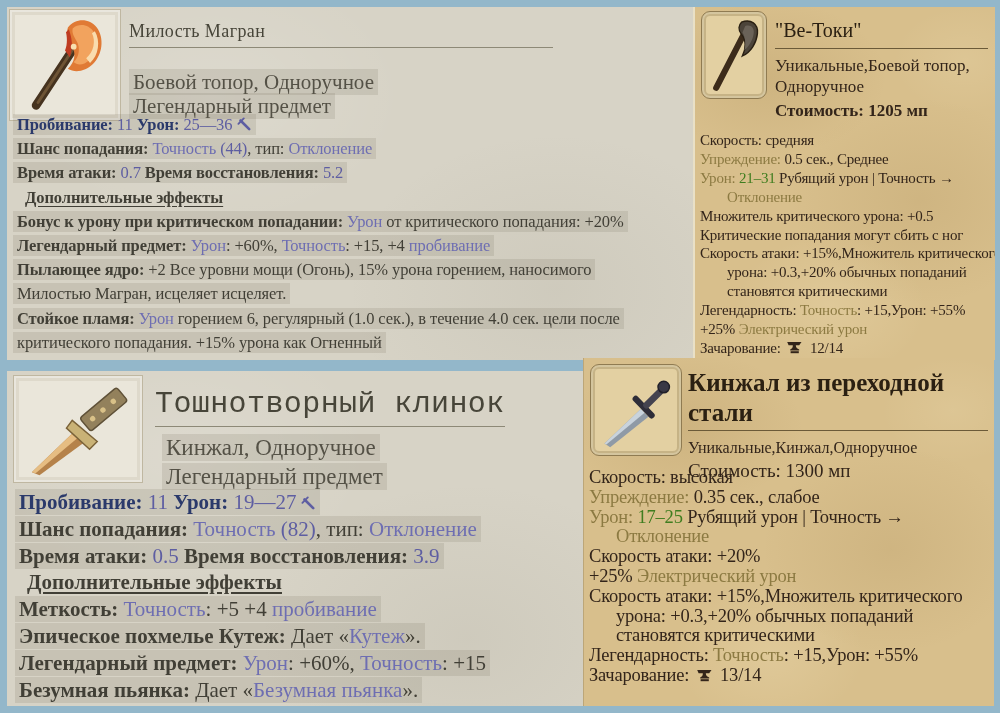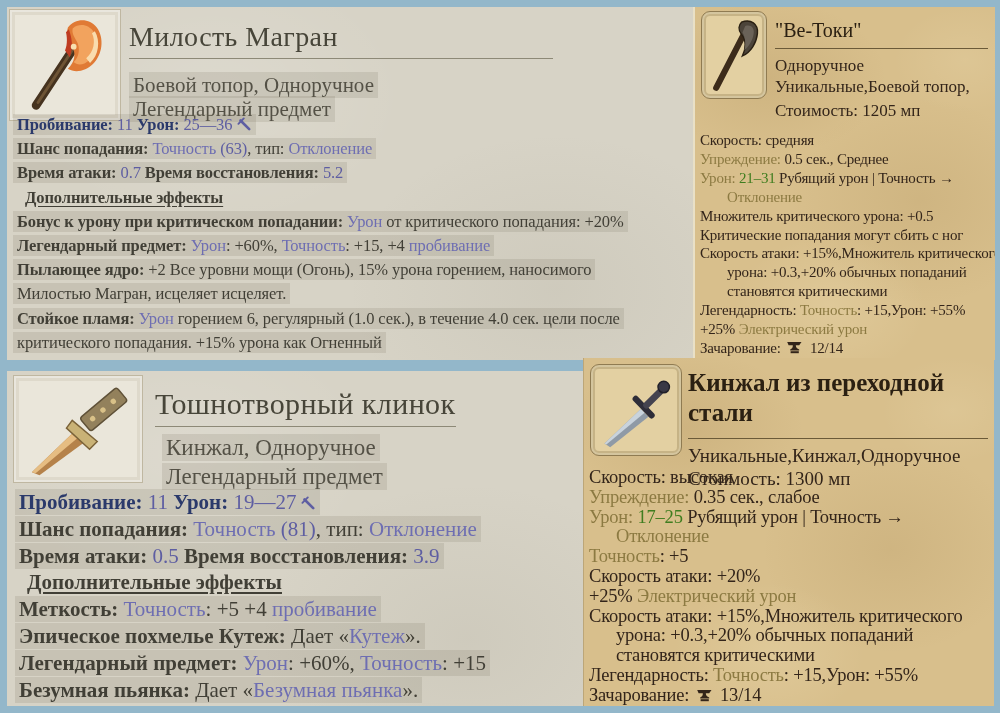--- a/index.html
+++ b/index.html
@@ -24,40 +24,40 @@
     box-shadow:inset 0 0 0 2px rgba(255,255,255,.35), inset 0 0 0 5px rgba(150,140,110,.14);}
   .p-parch .iconbox{background:#e3d0a2;border:1px solid #8f7b52;border-radius:9px;
     box-shadow:inset 0 0 0 2px rgba(255,250,230,.25), inset 0 0 0 4px rgba(110,90,50,.25);}
   .tl .iconbox{left:2px;top:2px;width:110px;height:110px;}
   .bl .iconbox{left:6px;top:4px;width:128px;height:106px;}
   .tr .iconbox{left:6px;top:4px;width:64px;height:86px;}
   .br .iconbox{left:6px;top:6px;width:90px;height:90px;}
 
   .hdr{position:absolute;}
   .tl .hdr{left:122px;top:14px;width:424px;}
-  .tl .title{font-size:28px;color:#474539;letter-spacing:.4px;border-bottom:1px solid #8d8977;
-             padding-bottom:5px;margin-bottom:14px;}
+  .tl .title{font-size:18px;color:#474539;letter-spacing:.4px;border-bottom:1px solid #8d8977;
+             padding-bottom:5px;margin-bottom:22px;}
   .tl .sub,.bl .sub{color:#545146;}
   .tl .sub{font-size:21px;line-height:24px;}
   .bl .hdr{left:148px;top:16px;width:424px;}
   .bl .title{font-size:30px;color:#474539;letter-spacing:.4px;display:inline-block;
-             border-bottom:1px solid #8d8977;padding-bottom:5px;margin-bottom:6px;}
+             border-bottom:1px solid #8d8977;padding-bottom:5px;margin-bottom:6px;font-family:Liberation Mono, monospace;}
   .bl .sub{font-size:23px;line-height:29px;margin-left:7px;}
   .p-gray .sub .hlbg{background:rgba(105,100,82,.15);padding:1px 4px;}
 
   .tr .hdr{left:80px;top:12px;width:213px;}
   .tr .title{font-size:20px;color:#2b2012;border-bottom:1.5px solid #6b5a38;
              padding-bottom:6px;margin-bottom:6px;}
   .tr .sub{font-size:17px;line-height:21px;color:#33251a;}
-  .tr .cost{font-size:17px;line-height:23px;color:#33251a;margin-top:2px;}
+  .tr .cost{font-size:17px;line-height:23px;color:#33251a;margin-top:2px;font-weight:bold;}
   .br .hdr{left:104px;top:10px;width:300px;}
   .br .t1{font-size:25px;font-weight:bold;color:#2b2012;line-height:30px;white-space:nowrap;}
   .br .t2{font-size:25px;font-weight:bold;color:#2b2012;line-height:30px;
-          border-bottom:1.5px solid #6b5a38;padding-bottom:10px;margin-bottom:5px;}
-  .br .sub{font-size:19px;line-height:23px;color:#33251a;white-space:nowrap;}
+          border-bottom:1.5px solid #6b5a38;padding-bottom:2px;margin-bottom:5px;}
+  .br .sub{font-size:16px;line-height:23px;color:#33251a;white-space:nowrap;}
   .br .cost{font-size:19px;line-height:23px;color:#33251a;}
 
   .lines{position:absolute;white-space:nowrap;}
   .p-gray .lines{color:var(--text_dark,#413f36);}
   .p-parch .lines{color:var(--text_parchment,#33251a);}
   .tl .lines{left:6px;top:106px;font-size:16.5px;line-height:24.2px;letter-spacing:-.1px;width:678px;}
   .bl .lines{left:8px;top:118px;font-size:21px;line-height:26.8px;width:566px;}
   .tr .lines{left:5px;top:124px;font-size:15px;line-height:18.9px;letter-spacing:-.2px;width:293px;}
   .br .lines{left:5px;top:110px;font-size:18.5px;line-height:19.8px;letter-spacing:-.2px;width:402px;}
   .tline{display:block;}
@@ -96,21 +96,21 @@
     <div class="hdr">
       <div class="title">Милость Магран</div>
       <div class="sub"><span class="hlbg">Боевой топор, Одноручное</span></div>
       <div class="sub"><span class="hlbg">Легендарный предмет</span></div>
     </div>
     <div class="lines">
         <div class="tline hl"><span class="tinner"><span class="s-navy">Пробивание: </span><span class="s-val">11 </span><span class="s-navy">Урон: </span><span class="s-val">25—36</span><span class="s-sword"><svg width="15" height="15" viewBox="0 0 15 15">
                 <path d="M3.5 3.5 L12.2 12.2" stroke="currentColor" stroke-width="2.6" stroke-linecap="round" fill="none"></path>
                 <path d="M6.8 1.4 L1.4 6.8" stroke="currentColor" stroke-width="1.9" stroke-linecap="round" fill="none"></path>
               </svg></span></span></div>
-        <div class="tline hl"><span class="tinner"><span class="s-b">Шанс попадания: </span><span class="s-lav">Точность </span><span class="s-val">(63)</span><span class="s-d">, тип: </span><span class="s-lav">Отклонение</span></span></div>
+        <div class="tline hl"><span class="tinner"><span class="s-b">Шанс попадания: </span><span class="s-lav">Точность </span><span class="s-val">(44)</span><span class="s-d">, тип: </span><span class="s-lav">Отклонение</span></span></div>
         <div class="tline hl"><span class="tinner"><span class="s-b">Время атаки: </span><span class="s-val">0.7</span><span class="s-b">  Время восстановления: </span><span class="s-val">5.2</span></span></div>
         <div class="tline"><span class="tinner"><span class="s-und">Дополнительные эффекты</span></span></div>
         <div class="tline hl"><span class="tinner"><span class="s-b">Бонус к урону при критическом попадании: </span><span class="s-lav">Урон</span><span class="s-d"> от критического попадания: +20%</span></span></div>
         <div class="tline hl"><span class="tinner"><span class="s-b">Легендарный предмет: </span><span class="s-lav">Урон</span><span class="s-d">: +60%, </span><span class="s-lav">Точность</span><span class="s-d">: +15, +4 </span><span class="s-lav">пробивание</span></span></div>
         <div class="tline hl"><span class="tinner"><span class="s-b">Пылающее ядро: </span><span class="s-d">+2 Все уровни мощи (Огонь), 15% урона горением, наносимого</span></span></div>
         <div class="tline hl"><span class="tinner"><span class="s-d">Милостью Магран, исцеляет исцеляет.</span></span></div>
         <div class="tline hl"><span class="tinner"><span class="s-b">Стойкое пламя: </span><span class="s-lav">Урон</span><span class="s-d"> горением 6, регулярный (1.0 сек.), в течение 4.0 сек. цели после</span></span></div>
         <div class="tline hl"><span class="tinner"><span class="s-d">критического попадания.  +15% урона как Огненный</span></span></div>
       </div>
   </section>
@@ -118,22 +118,22 @@
   <section class="panel p-parch tr">
     <div class="iconbox">
       <svg width="60" height="82" viewBox="0 0 64 86">
         <path d="M13 78 L45 16" stroke="#3c2b1a" stroke-width="6.5" stroke-linecap="round"></path>
         <path d="M40 8 C50 4 58 10 57 20 C56 30 50 40 41 44 C45 36 45 27 40 21 C36 16 37 11 40 8 Z" fill="#4c443a" stroke="#291f12" stroke-width="1.5"></path>
         <path d="M44 12 C50 10 54 14 53 20 C52 27 48 34 43 38 C45 31 44 24 41 19 Z" fill="#6a6258"></path>
       </svg>
     </div>
     <div class="hdr">
       <div class="title">"Ве-Токи"</div>
+      <div class="sub">Уникальные,Боевой топор,</div>
       <div class="sub">Одноручное</div>
-      <div class="sub">Уникальные,Боевой топор,</div>
       <div class="cost">Стоимость: 1205 мп</div>
     </div>
     <div class="lines">
         <div class="tline"><span class="tinner"><span class="s-d">Скорость: средняя</span></span></div>
         <div class="tline"><span class="tinner"><span class="s-olive">Упреждение: </span><span class="s-d">0.5 сек., Среднее</span></span></div>
         <div class="tline"><span class="tinner"><span class="s-olive">Урон: </span><span class="s-green">21–31 </span><span class="s-d">Рубящий урон | Точность →</span></span></div>
         <div class="tline ind"><span class="tinner"><span class="s-olive">Отклонение</span></span></div>
         <div class="tline"><span class="tinner"><span class="s-d">Множитель критического урона: +0.5</span></span></div>
         <div class="tline"><span class="tinner"><span class="s-d">Критические попадания могут сбить с ног</span></span></div>
         <div class="tline"><span class="tinner"><span class="s-d">Скорость атаки: +15%,Множитель критического</span></span></div>
@@ -165,21 +165,21 @@
     <div class="hdr">
       <div><span class="title">Тошнотворный клинок</span></div>
       <div class="sub"><span class="hlbg">Кинжал, Одноручное</span></div>
       <div class="sub"><span class="hlbg">Легендарный предмет</span></div>
     </div>
     <div class="lines">
         <div class="tline hl"><span class="tinner"><span class="s-navy">Пробивание: </span><span class="s-val">11 </span><span class="s-navy">Урон: </span><span class="s-val">19—27</span><span class="s-sword"><svg width="15" height="15" viewBox="0 0 15 15">
                 <path d="M3.5 3.5 L12.2 12.2" stroke="currentColor" stroke-width="2.6" stroke-linecap="round" fill="none"></path>
                 <path d="M6.8 1.4 L1.4 6.8" stroke="currentColor" stroke-width="1.9" stroke-linecap="round" fill="none"></path>
               </svg></span></span></div>
-        <div class="tline hl"><span class="tinner"><span class="s-b">Шанс попадания: </span><span class="s-lav">Точность </span><span class="s-val">(81)</span><span class="s-d">, тип: </span><span class="s-lav">Отклонение</span></span></div>
+        <div class="tline hl"><span class="tinner"><span class="s-b">Шанс попадания: </span><span class="s-lav">Точность </span><span class="s-val">(82)</span><span class="s-d">, тип: </span><span class="s-lav">Отклонение</span></span></div>
         <div class="tline hl"><span class="tinner"><span class="s-b">Время атаки: </span><span class="s-val">0.5</span><span class="s-b">  Время восстановления: </span><span class="s-val">3.9</span></span></div>
         <div class="tline"><span class="tinner"><span class="s-und">Дополнительные эффекты</span></span></div>
         <div class="tline hl"><span class="tinner"><span class="s-b">Меткость: </span><span class="s-lav">Точность</span><span class="s-d">: +5  +4 </span><span class="s-lav">пробивание</span></span></div>
         <div class="tline hl"><span class="tinner"><span class="s-b">Эпическое похмелье   </span><span class="s-b">Кутеж: </span><span class="s-d">Дает «</span><span class="s-lav">Кутеж</span><span class="s-d">».</span></span></div>
         <div class="tline hl"><span class="tinner"><span class="s-b">Легендарный предмет: </span><span class="s-lav">Урон</span><span class="s-d">: +60%, </span><span class="s-lav">Точность</span><span class="s-d">: +15</span></span></div>
         <div class="tline hl"><span class="tinner"><span class="s-b">Безумная пьянка: </span><span class="s-d">Дает «</span><span class="s-lav">Безумная пьянка</span><span class="s-d">».</span></span></div>
       </div>
   </section>
 
   <section class="panel p-parch br">
@@ -196,21 +196,20 @@
       <div class="t1">Кинжал из переходной</div>
       <div class="t2">стали</div>
       <div class="sub">Уникальные,Кинжал,Одноручное</div>
       <div class="cost">Стоимость: 1300 мп</div>
     </div>
     <div class="lines">
         <div class="tline"><span class="tinner"><span class="s-d">Скорость: высокая</span></span></div>
         <div class="tline"><span class="tinner"><span class="s-olive">Упреждение: </span><span class="s-d">0.35 сек., слабое</span></span></div>
         <div class="tline"><span class="tinner"><span class="s-olive">Урон: </span><span class="s-green">17–25 </span><span class="s-d">Рубящий урон | Точность →</span></span></div>
         <div class="tline ind"><span class="tinner"><span class="s-olive">Отклонение</span></span></div>
-        <div class="tline"><span class="tinner"><span class="s-olive">Точность</span><span class="s-d">: +5</span></span></div>
         <div class="tline"><span class="tinner"><span class="s-d">Скорость атаки: +20%</span></span></div>
         <div class="tline"><span class="tinner"><span class="s-d">+25% </span><span class="s-olive">Электрический урон</span></span></div>
         <div class="tline"><span class="tinner"><span class="s-d">Скорость атаки: +15%,Множитель критического</span></span></div>
         <div class="tline ind"><span class="tinner"><span class="s-d">урона: +0.3,+20% обычных попаданий</span></span></div>
         <div class="tline ind"><span class="tinner"><span class="s-d">становятся критическими</span></span></div>
         <div class="tline"><span class="tinner"><span class="s-d">Легендарность: </span><span class="s-olive">Точность</span><span class="s-d">: +15,Урон: +55%</span></span></div>
         <div class="tline"><span class="tinner"><span class="s-d">Зачарование: </span><span class="s-anvil"><svg width="17" height="13" viewBox="0 0 17 13">
                 <path d="M1.2 1 H15.5 L13.2 4.2 H9.8 C9.8 6.4 11.2 7.8 13.2 8.4 L13.2 9.4 H4.2 L4.2 8.4 C6 7.8 7 6.4 6.8 4.2 H2.6 Z" fill="currentColor"></path>
                 <rect x="4.6" y="10.2" width="8.2" height="2" fill="currentColor"></rect>
               </svg></span><span class="s-d"> 13/14</span></span></div>

